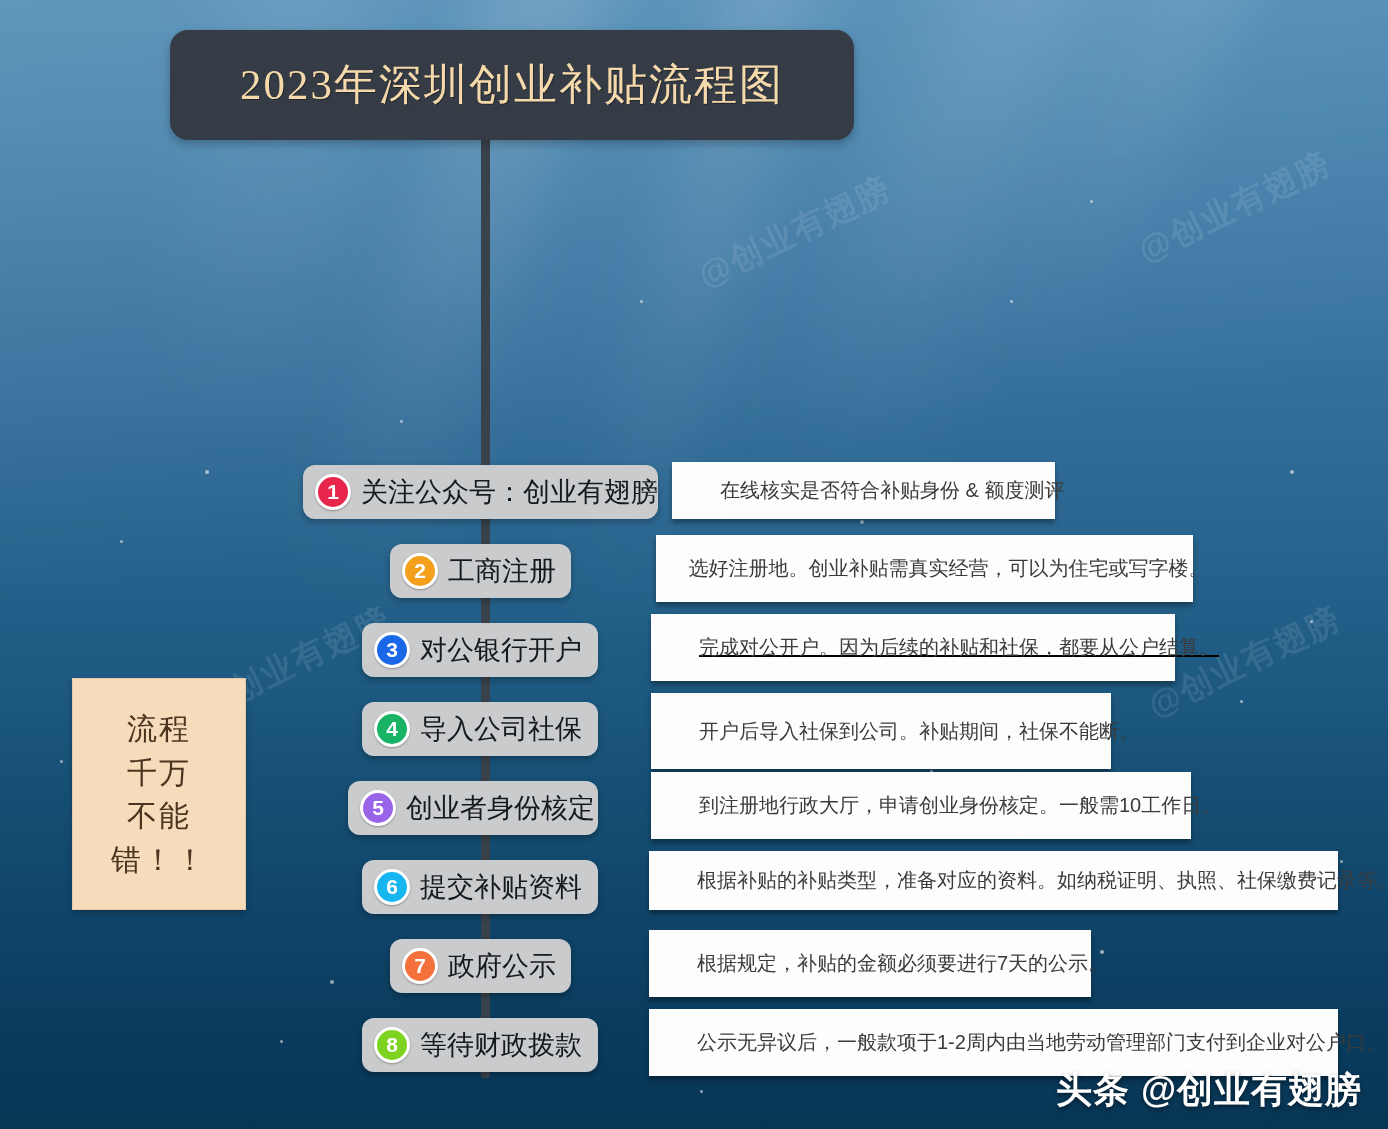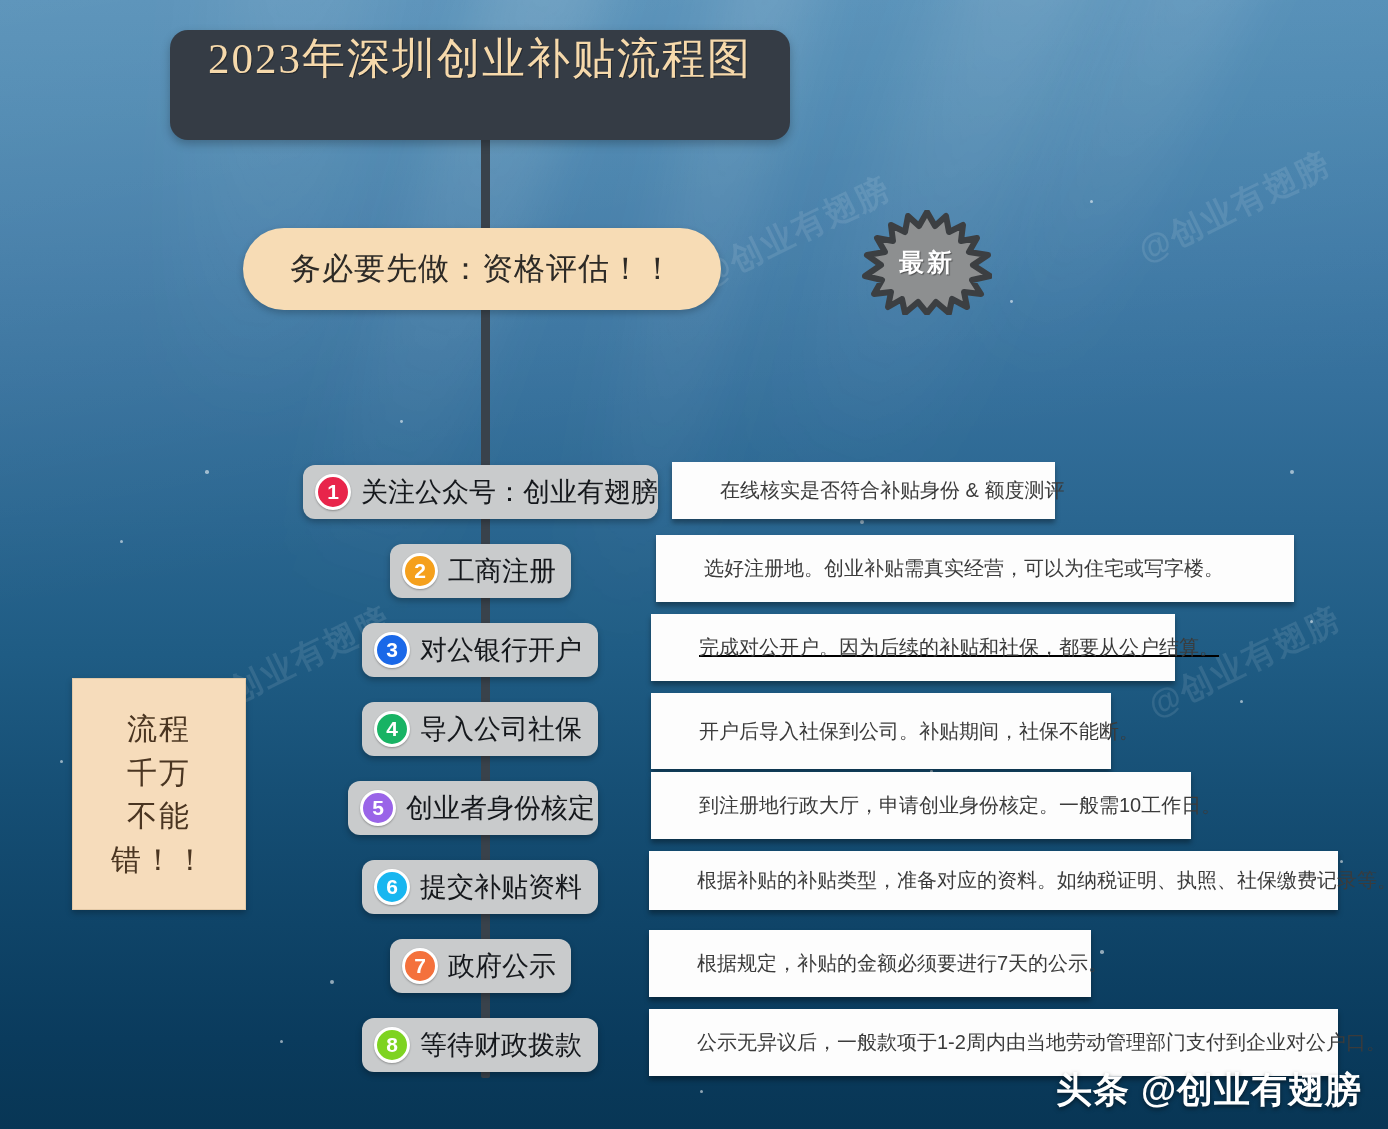--- a/index.html
+++ b/index.html
@@ -41,24 +41,24 @@
   }
 
   
   #connector{
     position:absolute;left:481px;top:138px;width:9px;height:940px;
     background:#39424b;border-radius:2px;
   }
 
   
   #title-box{
-    position:absolute;left:170px;top:30px;width:620px;height:110px;
+    position:absolute;left:170px;top:30px;width:684px;height:110px;
     background:#353c45;border-radius:18px;
     box-shadow:0 4px 10px rgba(0,0,0,.25);
-    display:flex;justify-content:center;
+    display:flex;align-items:center;justify-content:center;
   }
   #title-text{
     color:#f6d9ab;font-size:43px;letter-spacing:2px;
     font-family:"Liberation Serif","DejaVu Serif",serif;
     text-shadow:1px 1px 0 rgba(0,0,0,.35);
   }
 
   
   #pill{
     position:absolute;left:243px;top:228px;width:478px;height:82px;
@@ -167,30 +167,21 @@
   <div class="wm-bg" style="left:1130px;top:185px;">@创业有翅膀</div>
   <div class="wm-bg" style="left:190px;top:640px;">@创业有翅膀</div>
   <div class="wm-bg" style="left:1140px;top:640px;">@创业有翅膀</div>
 
   <div id="connector"></div>
 
   <div id="title-box">
     <div id="title-text">2023年深圳创业补贴流程图</div>
   </div>
 
-  <div id="pill">
-    <div id="pill-text">务必要先做：资格评估！！</div>
-  </div>
-
-  <div id="burst">
-    <svg width="130" height="105" viewBox="0 0 130 105" aria-hidden="true">
-      <polygon points="65,2 73,16 84,6 87,22 101,15 99,31 115,28 107,42 126,45 111,55 128,66 110,70 119,84 102,82 105,97 90,89 87,103 74,92 65,103 56,92 43,103 40,89 26,97 29,82 12,84 20,70 3,66 19,55 5,45 23,42 15,28 31,31 29,15 43,22 46,6 57,16" fill="#8d8f90" stroke="#3c3f42" stroke-width="6" stroke-linejoin="round"></polygon>
-    </svg>
-    <div id="burst-text">最新</div>
-  </div>
+
 
 
   <div id="note">
     <div class="note-line">流程</div>
     <div class="note-line">千万</div>
     <div class="note-line">不能</div>
     <div class="note-line">错！！</div>
   </div>
 
   <div id="steps-layer">
@@ -224,21 +215,21 @@
       </div>
       <div class="step" style="left: 362px; top: 1018px; width: 236px;">
         <div class="step-num" style="background: rgb(126, 211, 33);">8</div>
         <div class="step-label">等待财政拨款</div>
       </div>
     </div>
   <div id="descs-layer">
       <div class="desc" style="left: 672px; top: 462px; width: 383px; height: 57px;">
         <div class="desc-text">在线核实是否符合补贴身份 &amp; 额度测评</div>
       </div>
-      <div class="desc" style="left: 656px; top: 535px; width: 638px; height: 67px;">
+      <div class="desc" style="left: 656px; top: 535px; width: 537px; height: 67px; justify-content: center;">
         <div class="desc-text">选好注册地。创业补贴需真实经营，可以为住宅或写字楼。</div>
       </div>
       <div class="desc" style="left: 651px; top: 614px; width: 524px; height: 67px; text-decoration: underline;">
         <div class="desc-text">完成对公开户。因为后续的补贴和社保，都要从公户结算。</div>
       </div>
       <div class="desc" style="left: 651px; top: 693px; width: 460px; height: 76px;">
         <div class="desc-text">开户后导入社保到公司。补贴期间，社保不能断。</div>
       </div>
       <div class="desc" style="left: 651px; top: 772px; width: 540px; height: 67px;">
         <div class="desc-text">到注册地行政大厅，申请创业身份核定。一般需10工作日。</div>

